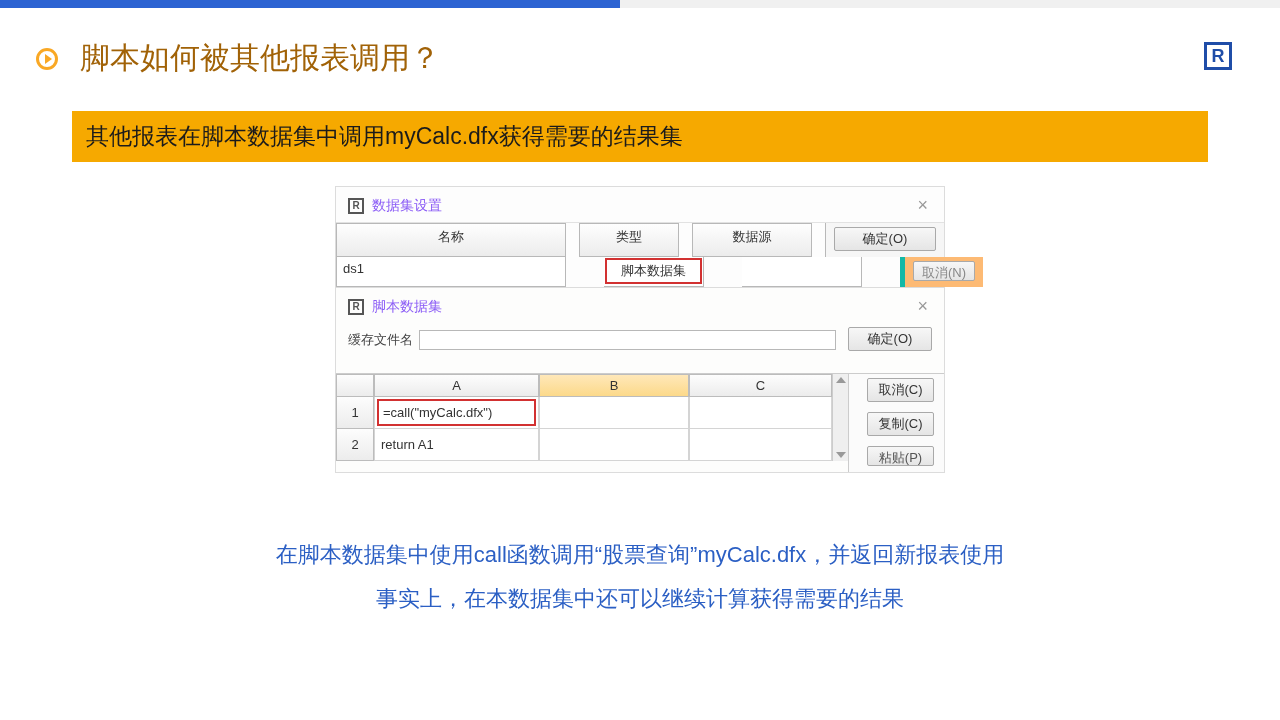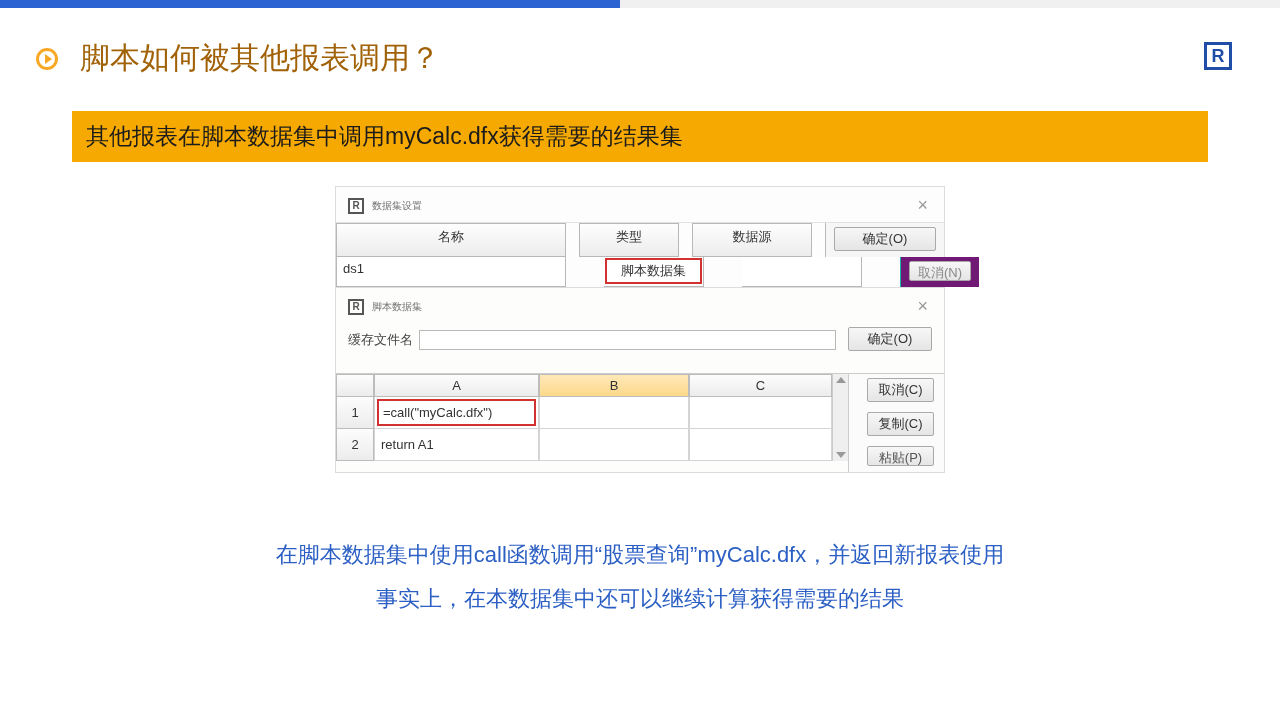--- a/index.html
+++ b/index.html
@@ -79,21 +79,21 @@
     display: flex; align-items: center;
     padding: 8px 12px 6px 12px;
     border-bottom: 1px solid #e2e2e2;
   }
   .win-title .icon-sq {
     width: 16px; height: 16px; border: 2px solid #555;
     display: inline-flex; align-items: center; justify-content: center;
     font-size: 10px; font-weight: 900; color: #555;
     margin-right: 8px;
   }
-  .win-title .win-label { color: #737373; font-size: 10px; }
+  .win-title .win-label { color: #8b5cf6; font-size: 14px; }
   .win-title .win-close {
     margin-left: auto; font-size: 18px; color: #999; font-weight: 300;
     padding: 0 4px;
   }
 
   .ds-row {
     display: flex; align-items: stretch;
     border-collapse: collapse;
     gap: 13px;
   }
@@ -133,21 +133,21 @@
     padding: 2px 4px;
     margin: 1px;
     font-size: 13px;
     text-align: center;
   }
   .ds-datarow .c3 {
     flex: 0 0 120px; border: 1px solid #b8b8b8; border-top: none; border-left: none;
     background: #fff;
   }
   .ds-datarow .c4 {
-    flex: 1; border-left: 1px solid #14b8a6; background: #701a75;
+    flex: 1; border-left: 5px solid #14b8a6; background: #fdba74;
     padding: 4px 8px;
   }
   .ds-btn.cut { color:#888; overflow:hidden; white-space:nowrap; }
 
   
   .inner-dialog {
     background: #fdfdfc;
     border-top: 1px solid #dcdcdc;
   }
   .inner-dialog .win-title { border-bottom: none; padding-bottom: 4px; }

